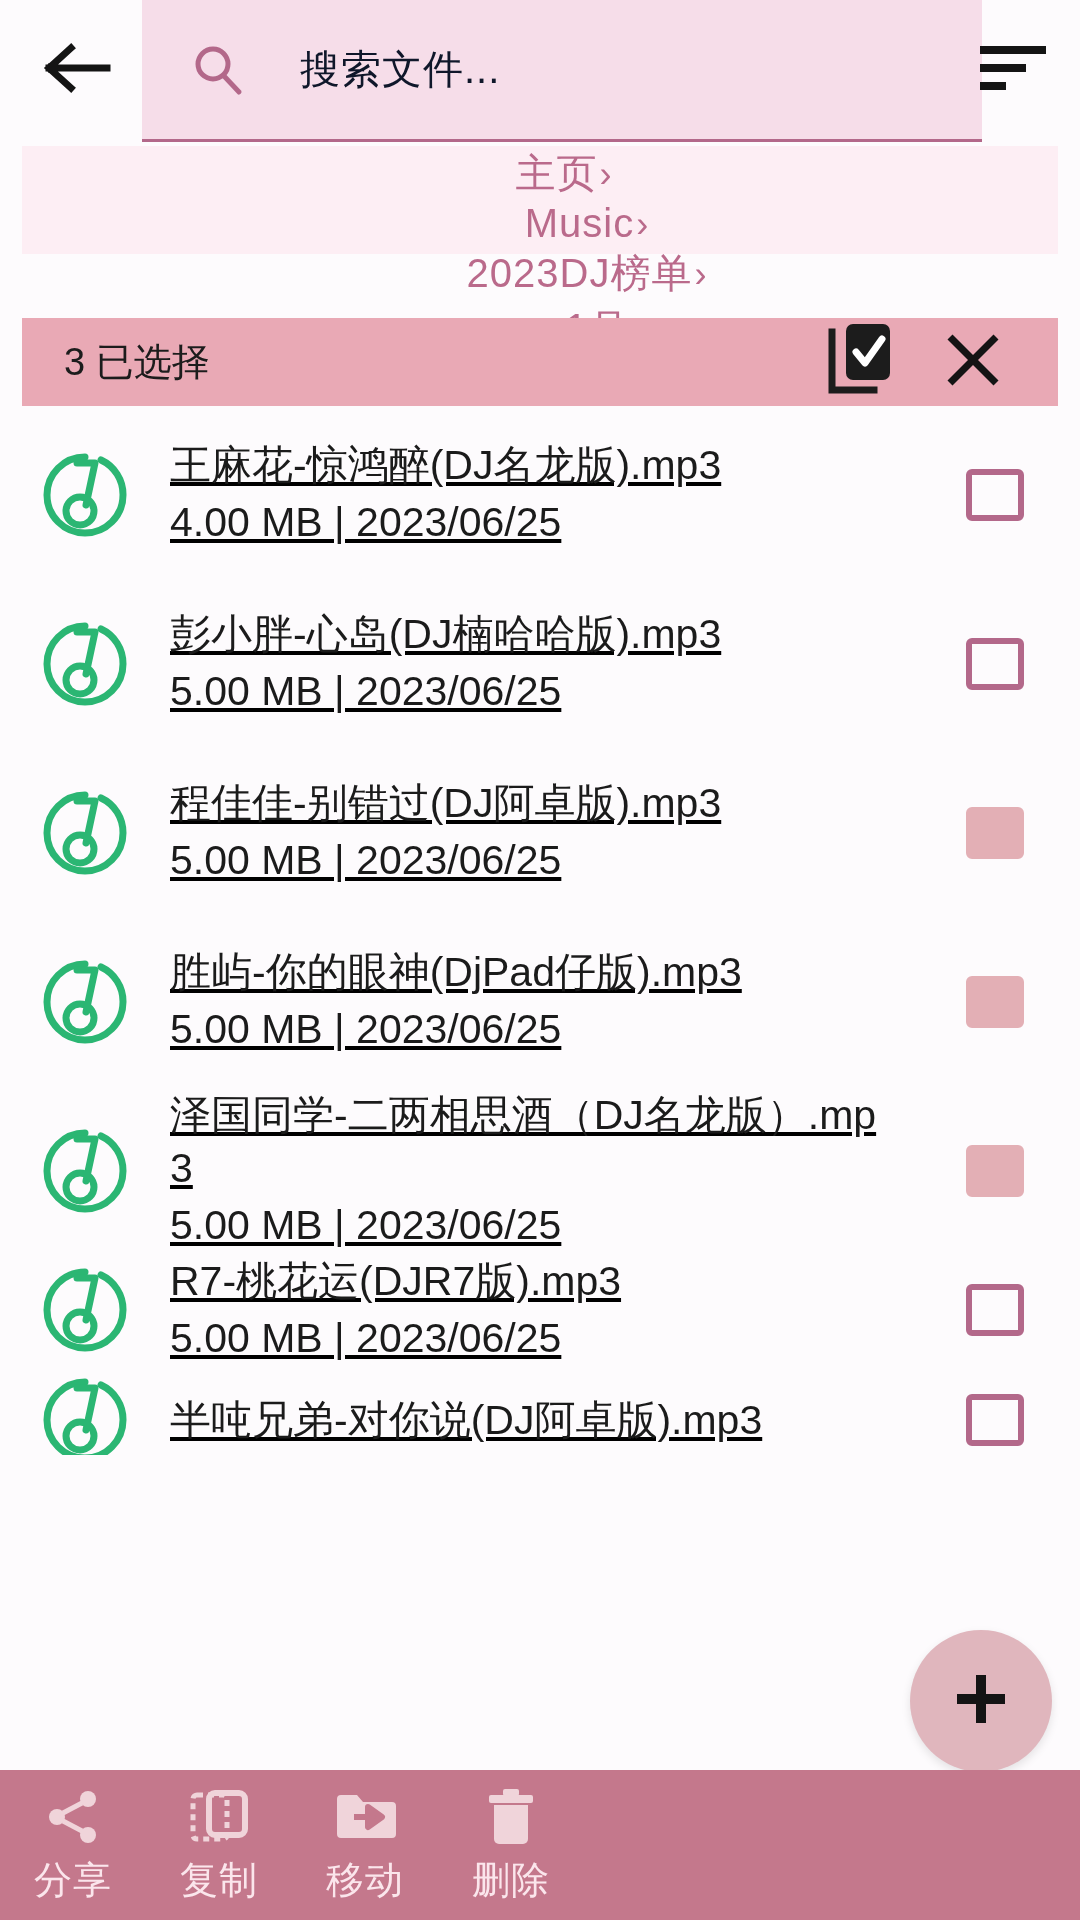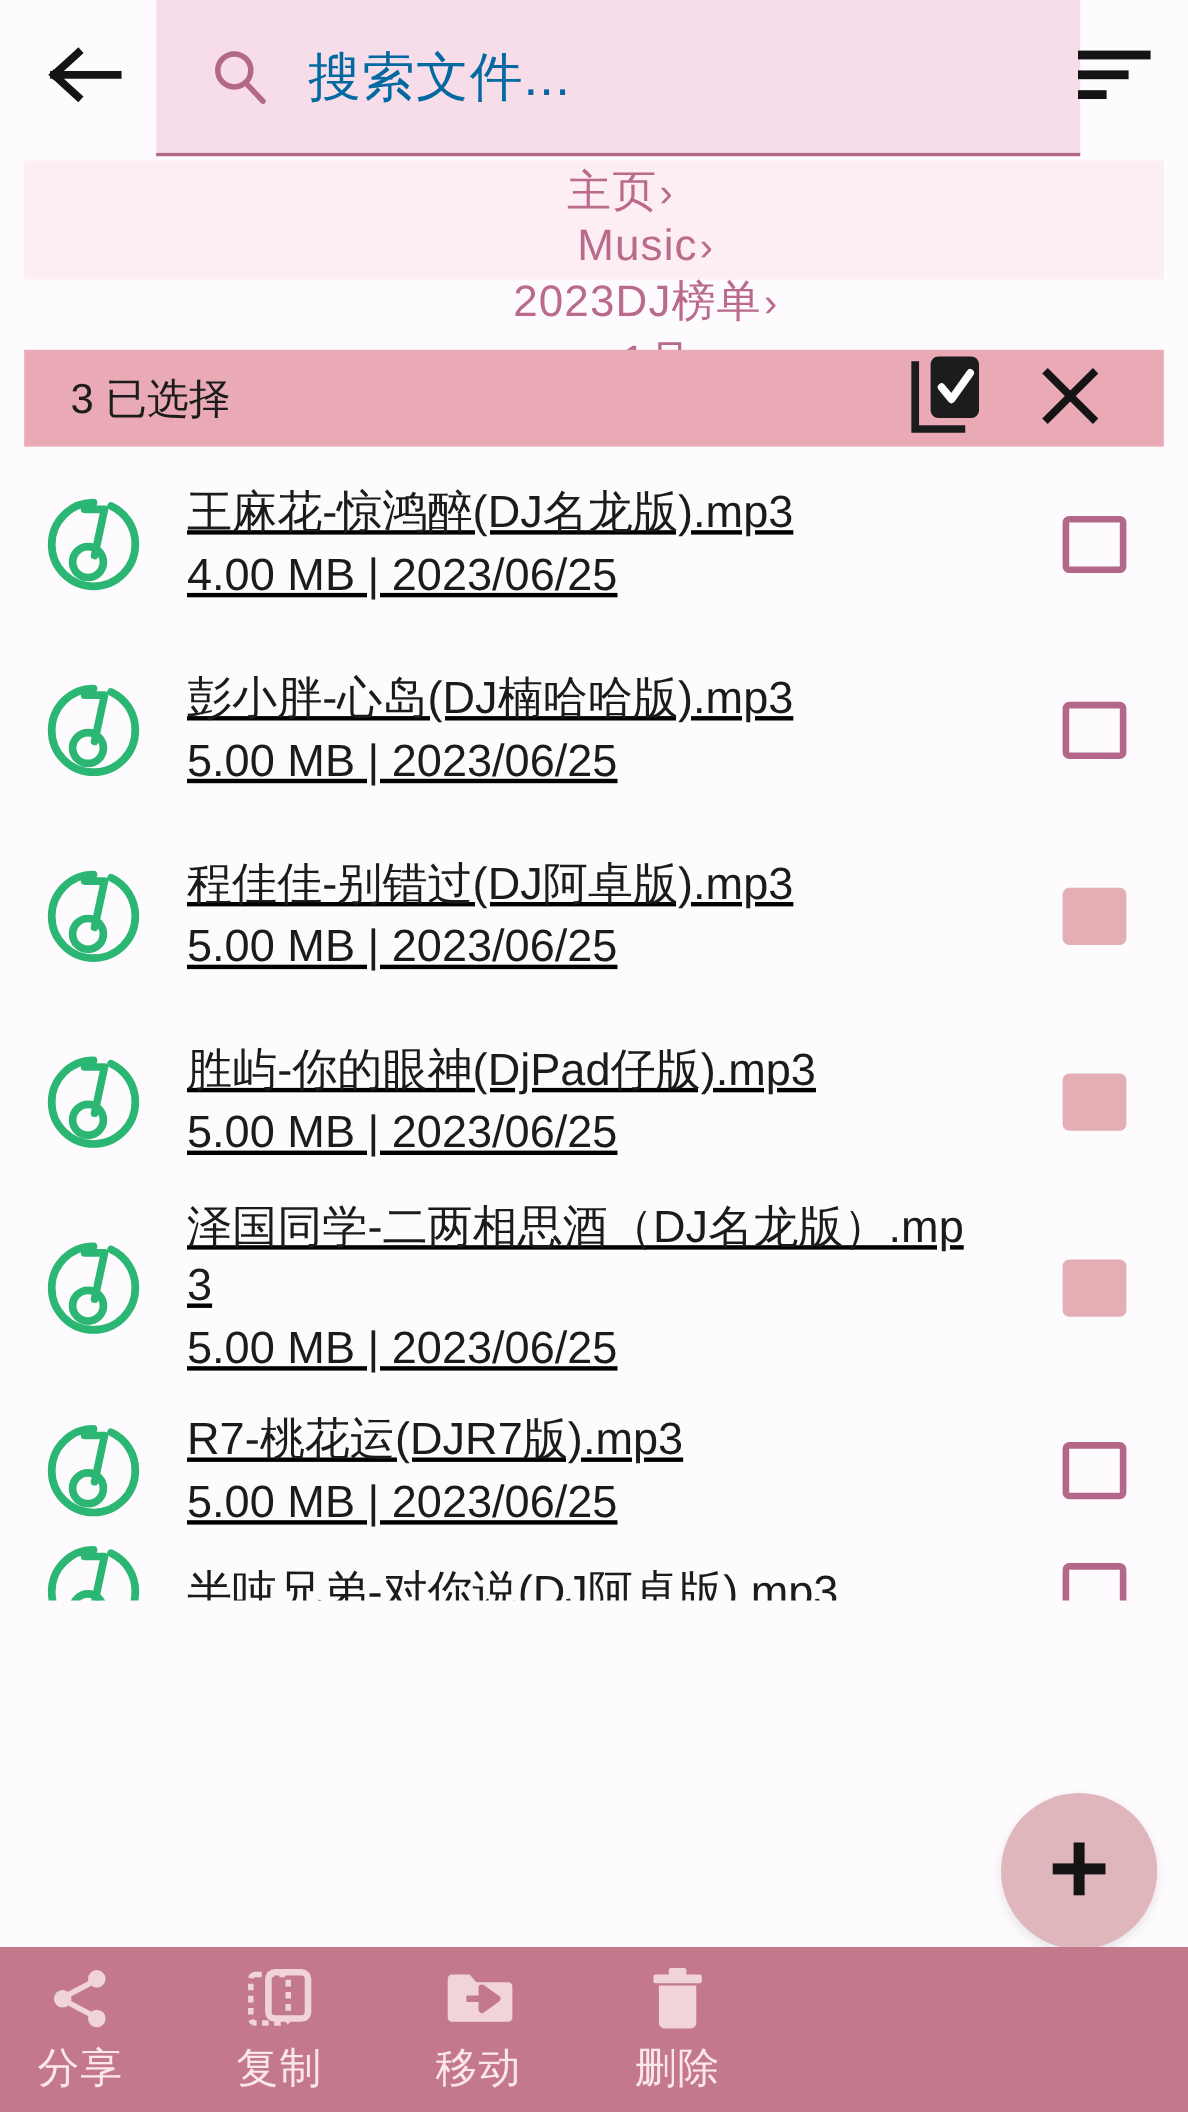--- a/index.html
+++ b/index.html
@@ -19,21 +19,21 @@
     position:absolute; left:32px; top:30px; width:90px; height:80px;
     display:flex; align-items:center; justify-content:center;
   }
   .search-box {
     position:absolute; left:142px; top:0px; width:840px; height:142px;
     background:#f6dde9; border-bottom:3px solid #b3688a;
     display:flex; align-items:center; padding-left:48px;
   }
   .search-icon { width:56px; height:56px; flex:0 0 56px; }
   .search-ph {
-    margin-left:34px; font-size:48px; color:#0369a1; letter-spacing:1px;
+    margin-left:54px; font-size:40px; color:#0f172a; letter-spacing:1px;
   }
   .sort-btn {
     position:absolute; right:28px; top:34px; width:78px; height:72px;
     display:flex; align-items:center; justify-content:center;
   }
 
   
   .crumbbar {
     position:absolute; left:22px; top:146px; width:1036px; height:108px;
     background:#fdeef4; display:flex; align-items:center; padding-left:48px;flex-direction:column;
@@ -87,21 +87,21 @@
   .fab {
     position:absolute; right:28px; bottom:148px; width:142px; height:142px;
     border-radius:50%; background:#e0b6bd;
     display:flex; align-items:center; justify-content:center;
     box-shadow:0 4px 10px rgba(0,0,0,.10);
   }
 
   
   .bottombar {
     position:absolute; left:0; bottom:0; width:1080px; height:150px;
-    background:#c4788c; display:flex; align-items:center;gap:35px;
+    background:#c4788c; display:flex; align-items:center;
   }
   .bb-item {
     width:146px; height:150px; display:flex; flex-direction:column;
     align-items:center; justify-content:center;
   }
   .bb-ico { height:64px; display:flex; align-items:center; justify-content:center; }
   .bb-lbl { font-size:38px; color:#fbe6ec; margin-top:6px; letter-spacing:1px; }
 </style>
 </head>
 <body>
@@ -254,21 +254,21 @@
           </svg>
         </div>
         <div class="row-text">
           <div class="fname">泽国同学-二两相思酒（DJ名龙版）.mp3</div>
           <div class="fmeta">5.00 MB | 2023/06/25</div>
         </div>
         <div class="row-check">
           <div class="cbox on"></div>
         </div>
       </div>
-      <div class="row" style="height: 110px; margin-top: 27px;">
+      <div class="row" style="height: 110px;">
         <div class="row-icon">
           <svg width="92" height="92" viewBox="0 0 92 92">
             <path d="M46 8 A38 38 0 1 0 84 46 A38 38 0 0 0 62 11" stroke="#2bb673" stroke-width="7" fill="none" stroke-linecap="round"></path>
             <path d="M38 14 L56 14 L47 56" stroke="#2bb673" stroke-width="7" fill="none" stroke-linecap="round" stroke-linejoin="round"></path>
             <circle cx="41" cy="62" r="14" stroke="#2bb673" stroke-width="7" fill="none"></circle>
           </svg>
         </div>
         <div class="row-text">
           <div class="fname">R7-桃花运(DJR7版).mp3</div>
           <div class="fmeta">5.00 MB | 2023/06/25</div>

